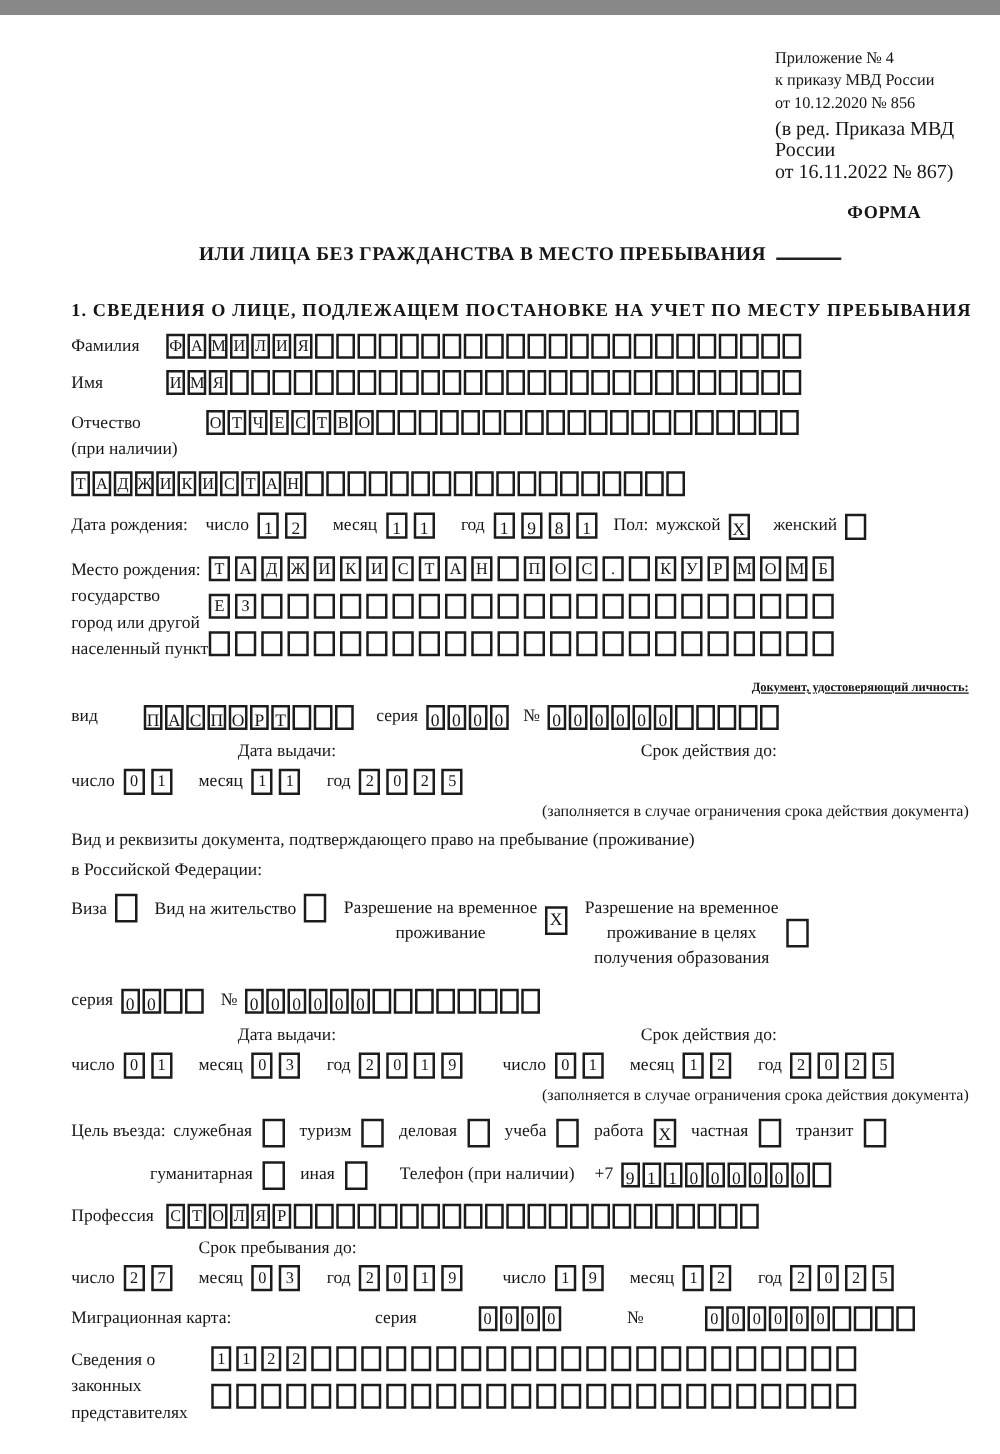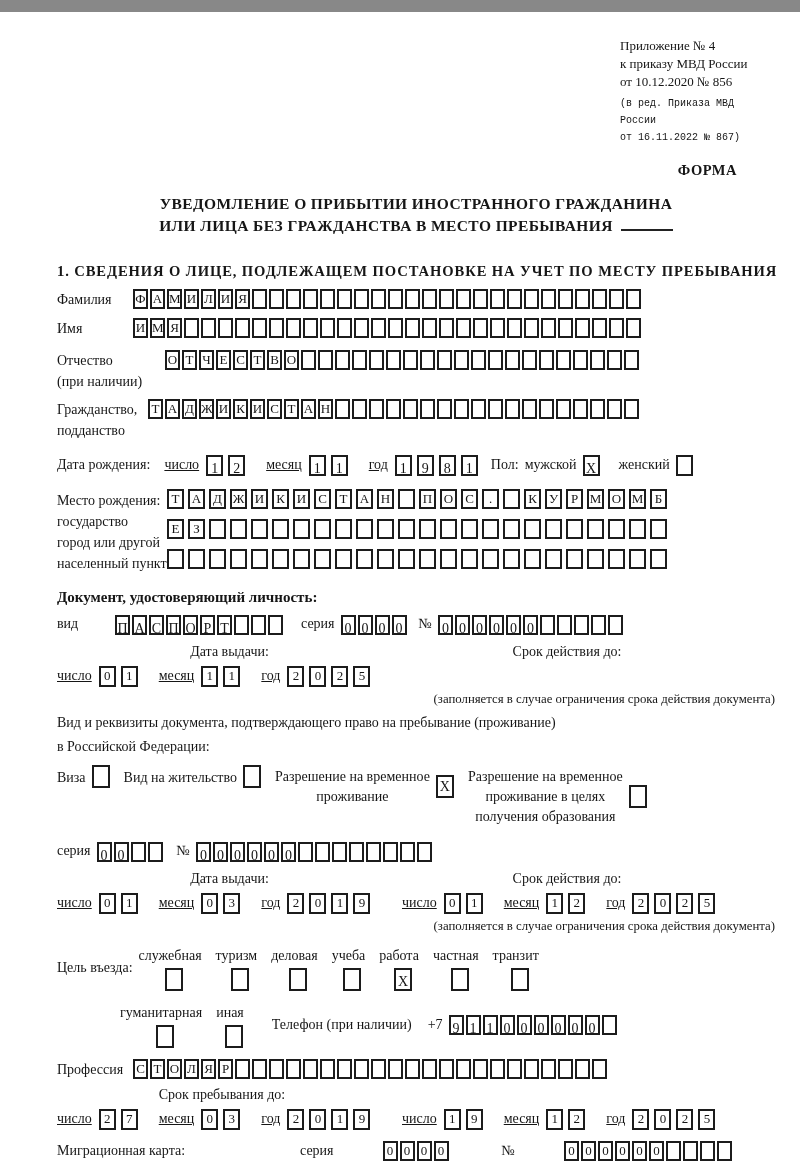--- a/index.html
+++ b/index.html
@@ -4,21 +4,21 @@
 <style>
   * { margin:0; padding:0; box-sizing:border-box; }
   html,body { background:#888; }
   .page {
     width:800px; height:1163px; margin:12px auto; background:#ffffff;
     padding:25px 25px 0 57px; overflow:hidden; position:relative;
     font-family:"Liberation Serif","DejaVu Serif",serif;
     font-size:14px; color:#161616;
   }
   .appendix { margin-left:563px; line-height:18px; font-size:13px; }
-  .appendix .amend { margin-top:4px; font-size:10px; line-height:17px;font-family:Liberation Mono, monospace; }
+  .appendix .amend { margin-top:4px; font-size:16px; line-height:17px; }
   .forma { text-align:right; margin:16px 38px 0 0; font-weight:bold; font-size:14.5px; letter-spacing:0.5px; }
   .title { margin-top:14px; text-align:center; font-weight:bold; font-size:15.5px; letter-spacing:0.4px; line-height:22px; }
   .blankline { display:inline-block; width:52px; border-bottom:2px solid #222; height:14px; margin-left:8px; }
   .sec-heading { margin-top:26px; font-weight:bold; font-size:14.6px; letter-spacing:0.9px; white-space:nowrap; }
 
   .frow { display:flex; align-items:flex-start; margin-top:9px; }
   .lbl { flex:0 0 auto; padding-top:3px; }
   .w76 { width:76px; } .w91 { width:91px; } .w108 { width:108px; } .w110 { width:110px; } .w112 { width:112px; }
   .lbl2 { line-height:21px; }
 
@@ -27,41 +27,41 @@
     display:inline-block; width:15px; height:20px; border:2px solid #1c1c1c;
     margin-right:2px; text-align:center; font-size:13px; line-height:16px;
     vertical-align:middle; background:#fff;
   }
   .gapcells .cell { margin-right:4px; width:17px; }
   .reps .cell { margin-right:4px; width:16px; }
   .dcell-wrap .cell { width:17px; height:21px; margin-right:5px; }
   .cb { width:18px; height:23px; margin-left:6px; margin-right:0; font-size:14px; line-height:19px; }
 
   .inline-lab { margin:0 6px 0 0; }
-  .dlab { margin:0 7px 0 16px;text-decoration:underline; }
+  .dlab { margin:0 7px 0 16px; }
   .dlab.first { margin-left:0; }
   .dategroup { display:inline-block; line-height:0; }
   .dategroup .dlab, .inrow span { font-size:14px; line-height:24px; }
   .inrow { display:flex; align-items:center; margin-top:9px; }
 
-  .doc-heading { text-align:left; font-weight:bold; margin-top:10px; font-size:15px; }
+  .doc-heading { text-align:right; font-weight:bold; margin-top:10px; font-size:10px;text-decoration:underline; }
   .dates-hdr { display:flex; margin-top:8px; }
   .dates-hdr .h1 { width:345px; text-align:center; }
   .dates-hdr .h2 { width:330px; text-align:center; }
   .dates-row { display:flex; align-items:center; margin-top:4px; }
   .dates-row .g1 { width:345px; }
   .note-right { text-align:right; font-size:12.8px; margin-top:4px; padding-right:0px; }
 
   .opt-row { display:flex; align-items:flex-start; margin-top:10px; }
   .opt-item { display:flex; align-items:center; margin-right:14px; }
   .opt-item .olabel { white-space:pre-line; text-align:center; line-height:20px; padding-top:2px; }
   .opt-item .cb { margin-top:0; }
 
   .ck-row { display:flex; align-items:center; flex-wrap:nowrap; }
-  .ck-item { display:flex; align-items:center; margin-right:12px;flex-direction:column; }
+  .ck-item { display:flex; align-items:center; margin-right:12px; }
   .ck-item .cklabel { margin-right:2px; }
 
   .mig-row { display:flex; align-items:center; margin-top:10px;gap:43px; }
   .bp-rows .cells { margin-bottom:10px; }
   .reps-rows .cells { margin-bottom:10px; }
   .phone-prefix { margin:0 6px 0 16px; }
 </style>
 </head>
 <body>
 
@@ -73,21 +73,20 @@
     <div>от 10.12.2020 № 856</div>
     <div class="amend">
       <div>(в ред. Приказа МВД России</div>
       <div>от 16.11.2022 № 867)</div>
     </div>
   </div>
 
   <div class="forma">ФОРМА</div>
 
   <div class="title">
-    <div>УВЕДОМЛЕНИЕ О ПРИБЫТИИ ИНОСТРАННОГО ГРАЖДАНИНА</div>
     <div><span>ИЛИ ЛИЦА БЕЗ ГРАЖДАНСТВА В МЕСТО ПРЕБЫВАНИЯ</span><span class="blankline"></span></div>
   </div>
 
   <div class="sec-heading">1. СВЕДЕНИЯ О ЛИЦЕ, ПОДЛЕЖАЩЕМ ПОСТАНОВКЕ НА УЧЕТ ПО МЕСТУ ПРЕБЫВАНИЯ</div>
 
   <div class="frow">
     <div class="lbl w76">Фамилия</div>
     <div class="cells"><span class="cell">Ф</span><span class="cell">А</span><span class="cell">М</span><span class="cell">И</span><span class="cell">Л</span><span class="cell">И</span><span class="cell">Я</span><span class="cell"></span><span class="cell"></span><span class="cell"></span><span class="cell"></span><span class="cell"></span><span class="cell"></span><span class="cell"></span><span class="cell"></span><span class="cell"></span><span class="cell"></span><span class="cell"></span><span class="cell"></span><span class="cell"></span><span class="cell"></span><span class="cell"></span><span class="cell"></span><span class="cell"></span><span class="cell"></span><span class="cell"></span><span class="cell"></span><span class="cell"></span><span class="cell"></span><span class="cell"></span></div>
   </div>
 
@@ -98,24 +97,20 @@
 
   <div class="frow">
     <div class="lbl w108 lbl2">
       <div>Отчество</div>
       <div>(при наличии)</div>
     </div>
     <div class="cells" style="padding-top:3px"><span class="cell">О</span><span class="cell">Т</span><span class="cell">Ч</span><span class="cell">Е</span><span class="cell">С</span><span class="cell">Т</span><span class="cell">В</span><span class="cell">О</span><span class="cell"></span><span class="cell"></span><span class="cell"></span><span class="cell"></span><span class="cell"></span><span class="cell"></span><span class="cell"></span><span class="cell"></span><span class="cell"></span><span class="cell"></span><span class="cell"></span><span class="cell"></span><span class="cell"></span><span class="cell"></span><span class="cell"></span><span class="cell"></span><span class="cell"></span><span class="cell"></span><span class="cell"></span><span class="cell"></span></div>
   </div>
 
   <div class="frow" style="margin-top:4px">
-    <div class="lbl w91 lbl2">
-      <div>Гражданство,</div>
-      <div>подданство</div>
-    </div>
     <div class="cells" style="padding-top:3px"><span class="cell">Т</span><span class="cell">А</span><span class="cell">Д</span><span class="cell">Ж</span><span class="cell">И</span><span class="cell">К</span><span class="cell">И</span><span class="cell">С</span><span class="cell">Т</span><span class="cell">А</span><span class="cell">Н</span><span class="cell"></span><span class="cell"></span><span class="cell"></span><span class="cell"></span><span class="cell"></span><span class="cell"></span><span class="cell"></span><span class="cell"></span><span class="cell"></span><span class="cell"></span><span class="cell"></span><span class="cell"></span><span class="cell"></span><span class="cell"></span><span class="cell"></span><span class="cell"></span><span class="cell"></span><span class="cell"></span></div>
   </div>
 
   <div class="inrow dcell-wrap" style="margin-top:12px">
     <span class="inline-lab" style="margin-right:14px">Дата рождения:</span>
     <span class="dategroup"><span class="dlab first">число</span><span class="cell">1</span><span class="cell">2</span><span class="dlab">месяц</span><span class="cell">1</span><span class="cell">1</span><span class="dlab">год</span><span class="cell">1</span><span class="cell">9</span><span class="cell">8</span><span class="cell">1</span></span>
     <span class="inline-lab" style="margin-left:8px">Пол:</span>
     <span>мужской</span>
     <span class="cell cb">X</span>
     <span style="margin-left:14px">женский</span>

